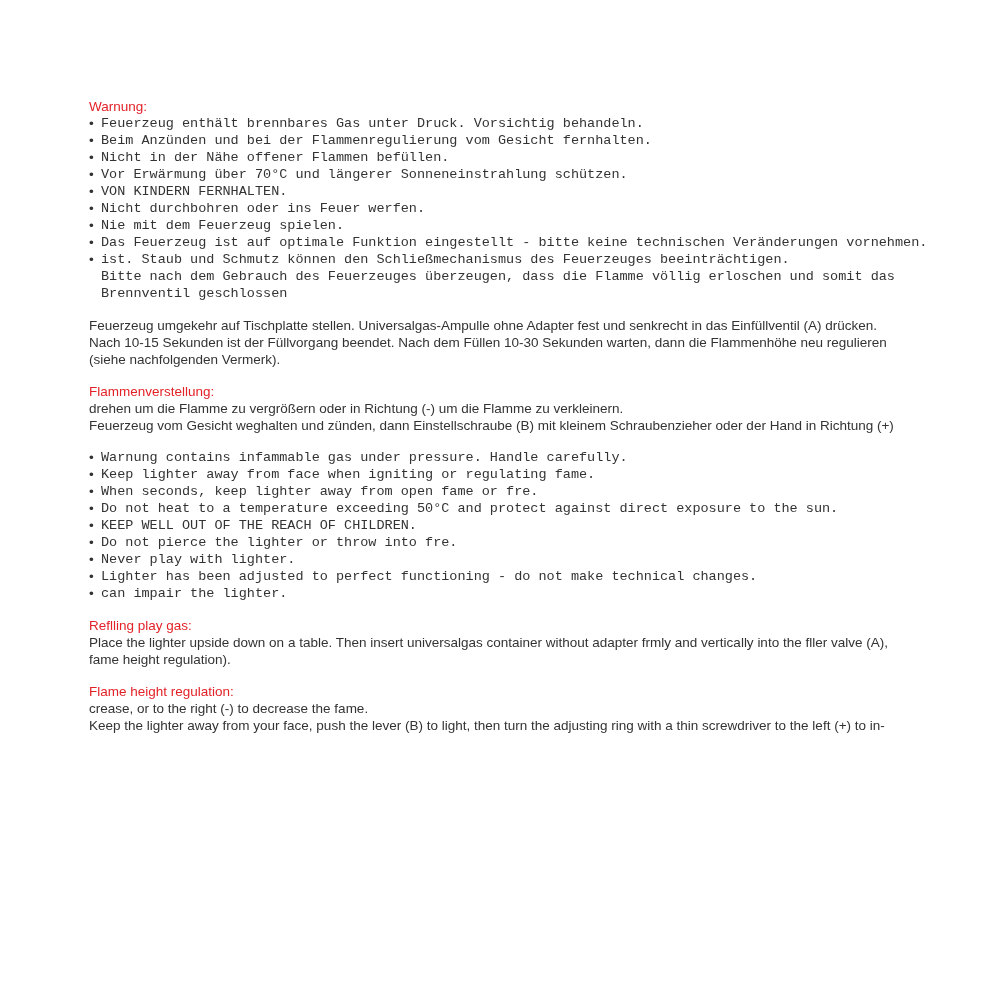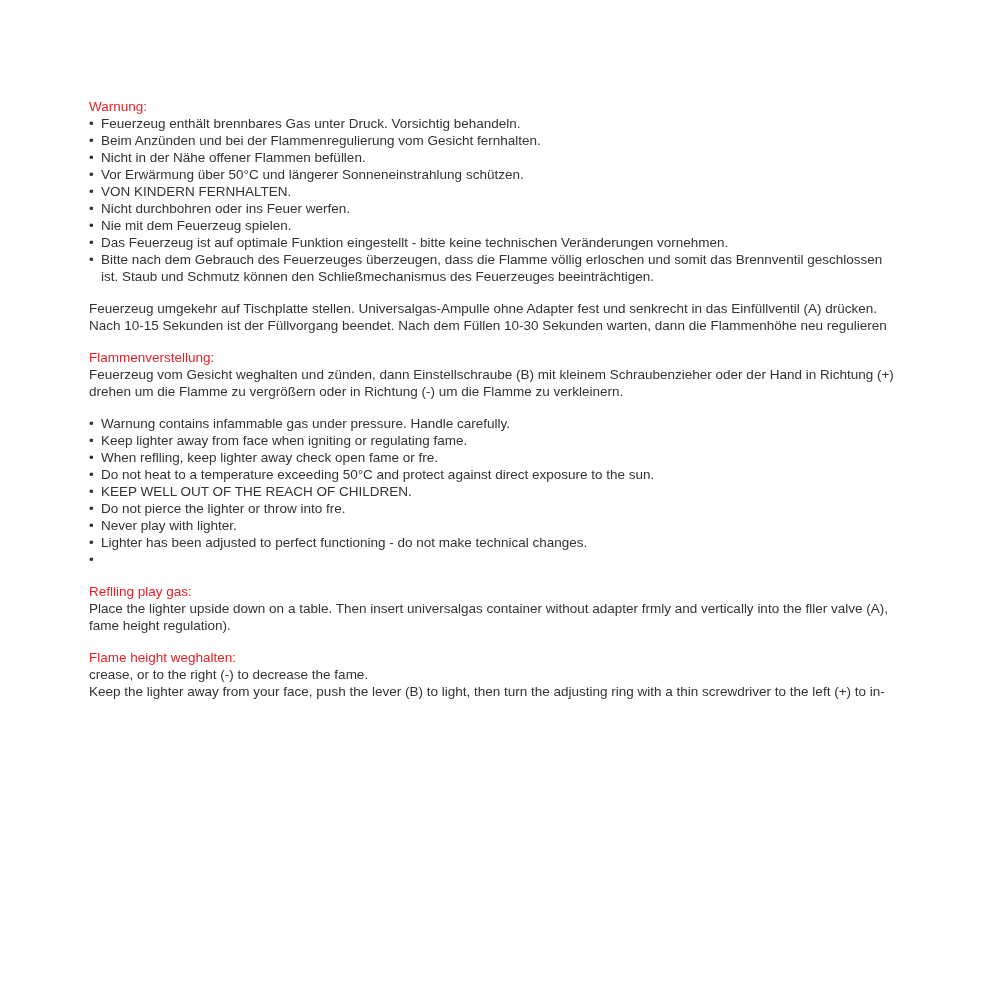--- a/index.html
+++ b/index.html
@@ -23,21 +23,21 @@
   .section { margin: 0 0 15px 0; }
   .shead {
     margin: 0;
     font-size: 13.5px;
     line-height: 17px;
     font-weight: 400;
     color: var(--heading-color, #e32228);
   }
   .bullet { display: flex; align-items: flex-start; }
   .dot { flex: 0 0 12px; width: 12px; }
-  .btext { flex: 1 1 auto; }
+  .btext { flex: 1 1 auto; font-family: Liberation Mono, monospace; }
   .bline, .pline { white-space: normal; }
 </style>
 </head>
 <body>
 
 <div class="doc">
 
   <section class="section">
     <h2 class="shead">Warnung:</h2>
     <div class="bullet">
@@ -47,70 +47,71 @@
     <div class="bullet">
       <span class="dot">•</span>
       <span class="btext">Beim Anzünden und bei der Flammenregulierung vom Gesicht fernhalten.</span>
     </div>
     <div class="bullet">
       <span class="dot">•</span>
       <span class="btext">Nicht in der Nähe offener Flammen befüllen.</span>
     </div>
     <div class="bullet">
       <span class="dot">•</span>
-      <span class="btext">Vor Erwärmung über 50°C und längerer Sonneneinstrahlung schützen.</span>
+      <span class="btext">Vor Erwärmung über 70°C und längerer Sonneneinstrahlung schützen.</span>
     </div>
     <div class="bullet">
       <span class="dot">•</span>
       <span class="btext">VON KINDERN FERNHALTEN.</span>
     </div>
     <div class="bullet">
       <span class="dot">•</span>
       <span class="btext">Nicht durchbohren oder ins Feuer werfen.</span>
     </div>
     <div class="bullet">
       <span class="dot">•</span>
       <span class="btext">Nie mit dem Feuerzeug spielen.</span>
     </div>
     <div class="bullet">
       <span class="dot">•</span>
       <span class="btext">Das Feuerzeug ist auf optimale Funktion eingestellt - bitte keine technischen Veränderungen vornehmen.</span>
     </div>
     <div class="bullet">
       <span class="dot">•</span>
       <span class="btext">
+        <span class="bline" style="display:block">ist. Staub und Schmutz können den Schließmechanismus des Feuerzeuges beeinträchtigen.</span>
         <span class="bline" style="display:block">Bitte nach dem Gebrauch des Feuerzeuges überzeugen, dass die Flamme völlig erloschen und somit das Brennventil geschlossen</span>
-        <span class="bline" style="display:block">ist. Staub und Schmutz können den Schließmechanismus des Feuerzeuges beeinträchtigen.</span>
       </span>
     </div>
   </section>
 
   <section class="section">
     <div class="pline">Feuerzeug umgekehr auf Tischplatte stellen. Universalgas-Ampulle ohne Adapter fest und senkrecht in das Einfüllventil (A) drücken.</div>
     <div class="pline">Nach 10-15 Sekunden ist der Füllvorgang beendet. Nach dem Füllen 10-30 Sekunden warten, dann die Flammenhöhe neu regulieren</div>
+    <div class="pline">(siehe nachfolgenden Vermerk).</div>
   </section>
 
   <section class="section">
     <h2 class="shead">Flammenverstellung:</h2>
+    <div class="pline">drehen um die Flamme zu vergrößern oder in Richtung (-) um die Flamme zu verkleinern.</div>
     <div class="pline">Feuerzeug vom Gesicht weghalten und zünden, dann Einstellschraube (B) mit kleinem Schraubenzieher oder der Hand in Richtung (+)</div>
-    <div class="pline">drehen um die Flamme zu vergrößern oder in Richtung (-) um die Flamme zu verkleinern.</div>
   </section>
 
   <section class="section">
     <div class="bullet">
       <span class="dot">•</span>
       <span class="btext">Warnung contains infammable gas under pressure. Handle carefully.</span>
     </div>
     <div class="bullet">
       <span class="dot">•</span>
       <span class="btext">Keep lighter away from face when igniting or regulating fame.</span>
     </div>
     <div class="bullet">
       <span class="dot">•</span>
-      <span class="btext">When reflling, keep lighter away check open fame or fre.</span>
+      <span class="btext">When seconds, keep lighter away from open fame or fre.</span>
     </div>
     <div class="bullet">
       <span class="dot">•</span>
       <span class="btext">Do not heat to a temperature exceeding 50°C and protect against direct exposure to the sun.</span>
     </div>
     <div class="bullet">
       <span class="dot">•</span>
       <span class="btext">KEEP WELL OUT OF THE REACH OF CHILDREN.</span>
     </div>
     <div class="bullet">
@@ -121,29 +122,30 @@
       <span class="dot">•</span>
       <span class="btext">Never play with lighter.</span>
     </div>
     <div class="bullet">
       <span class="dot">•</span>
       <span class="btext">Lighter has been adjusted to perfect functioning - do not make technical changes.</span>
     </div>
     <div class="bullet">
       <span class="dot">•</span>
       <span class="btext">
+        <span class="bline" style="display:block">can impair the lighter.</span>
       </span>
     </div>
   </section>
 
   <section class="section">
     <h2 class="shead">Reflling play gas:</h2>
     <div class="pline">Place the lighter upside down on a table. Then insert universalgas container without adapter frmly and vertically into the fller valve (A),</div>
     <div class="pline">fame height regulation).</div>
   </section>
 
   <section class="section">
-    <h2 class="shead">Flame height weghalten:</h2>
+    <h2 class="shead">Flame height regulation:</h2>
     <div class="pline">crease, or to the right (-) to decrease the fame.</div>
     <div class="pline">Keep the lighter away from your face, push the lever (B) to light, then turn the adjusting ring with a thin screwdriver to the left (+) to in-</div>
   </section>
 
 </div>
 
 </body></html>

